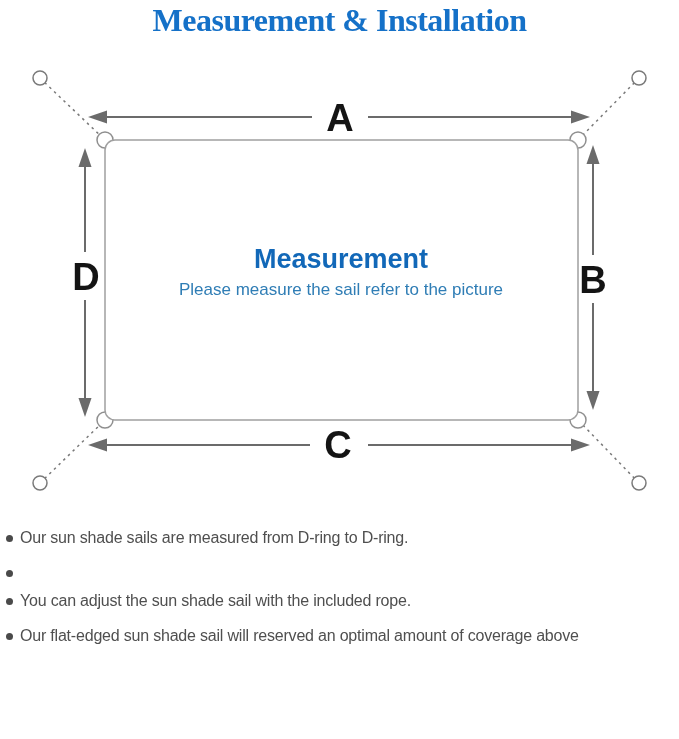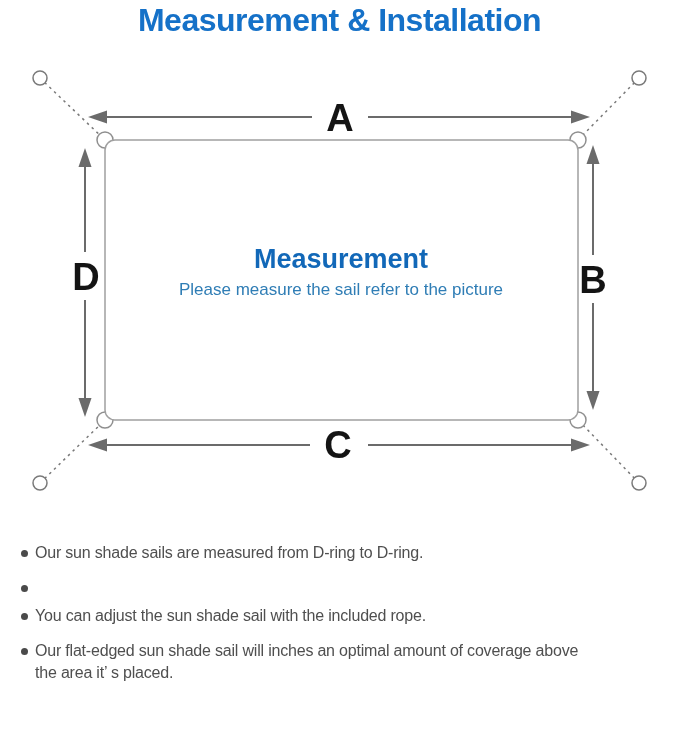--- a/index.html
+++ b/index.html
@@ -1,37 +1,37 @@
 <!DOCTYPE html>
 <html><head>
 <meta charset="utf-8">
 <style>
   html,body{margin:0;padding:0;}
   body{
     width:679px;height:739px;background:#ffffff;overflow:hidden;
     font-family:"Liberation Sans",sans-serif;position:relative;
   }
-  .header{height:55px;display:flex;align-items:flex-start;justify-content:center;}
+  .header{height:55px;display:flex;align-items:flex-start;justify-content:center;font-family:Liberation Serif, serif;}
   .page-title{
     margin:0;padding-top:1px;font-size:32px;font-weight:bold;letter-spacing:-0.5px;
     color:#1571c8;line-height:38px;
   }
   .diagram-wrap{width:679px;height:460px;position:relative;}
   svg{display:block;}
   .dim-letter{font-size:38px;font-weight:bold;fill:#141414;}
   .center-heading{font-size:27px;font-weight:bold;fill:#1268b8;}
   .center-subtitle{font-size:17px;fill:#2f7db5;}
   .shaft{stroke:#6b6b6b;stroke-width:2;}
   .head{fill:#6b6b6b;}
   .dashline{stroke:#7a7a7a;stroke-width:1.5;stroke-dasharray:2.5 4;fill:none;}
   .anchor{fill:#ffffff;stroke:#7a7a7a;stroke-width:1.5;}
   .dring{fill:#ffffff;stroke:#8f8f8f;stroke-width:1.5;}
   .sail{fill:#ffffff;stroke:#a0a0a0;stroke-width:1.5;}
   .notes{
-    list-style:none;margin:16px;padding:11px 8px 0 5px;
+    list-style:none;margin:1px;padding:11px 8px 0 5px;
   }
   .notes li{
     display:flex;align-items:flex-start;margin-bottom:13px;
     color:#4f4f4f;font-size:16px;line-height:22px;letter-spacing:-0.2px;
   }
   .dot{
     flex:0 0 auto;width:7px;height:7px;border-radius:50%;
     background:#4a4a4a;margin:8px 7px 0 0;
   }
   .txt span{display:block;white-space:nowrap;}
@@ -118,17 +118,16 @@
   </li>
   <li>
     <span class="dot"></span>
     <div class="txt">
       <span>You can adjust the sun shade sail with the included rope.</span>
     </div>
   </li>
   <li>
     <span class="dot"></span>
     <div class="txt">
-      <span>Our flat-edged sun shade sail will inches an optimal amount of coverage above</span>
-      <span>the area it’ s placed.</span>
+      <span>Our flat-edged sun shade sail will reserved an optimal amount of coverage above</span>
     </div>
   </li>
 </ul>
 
 </body></html>

